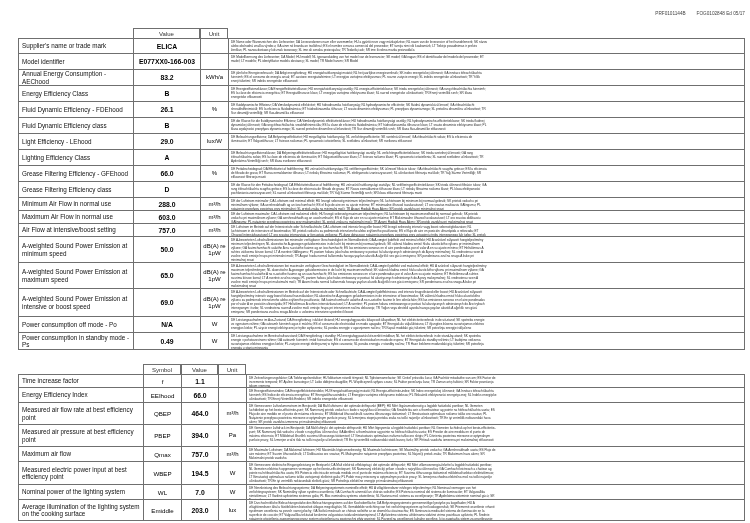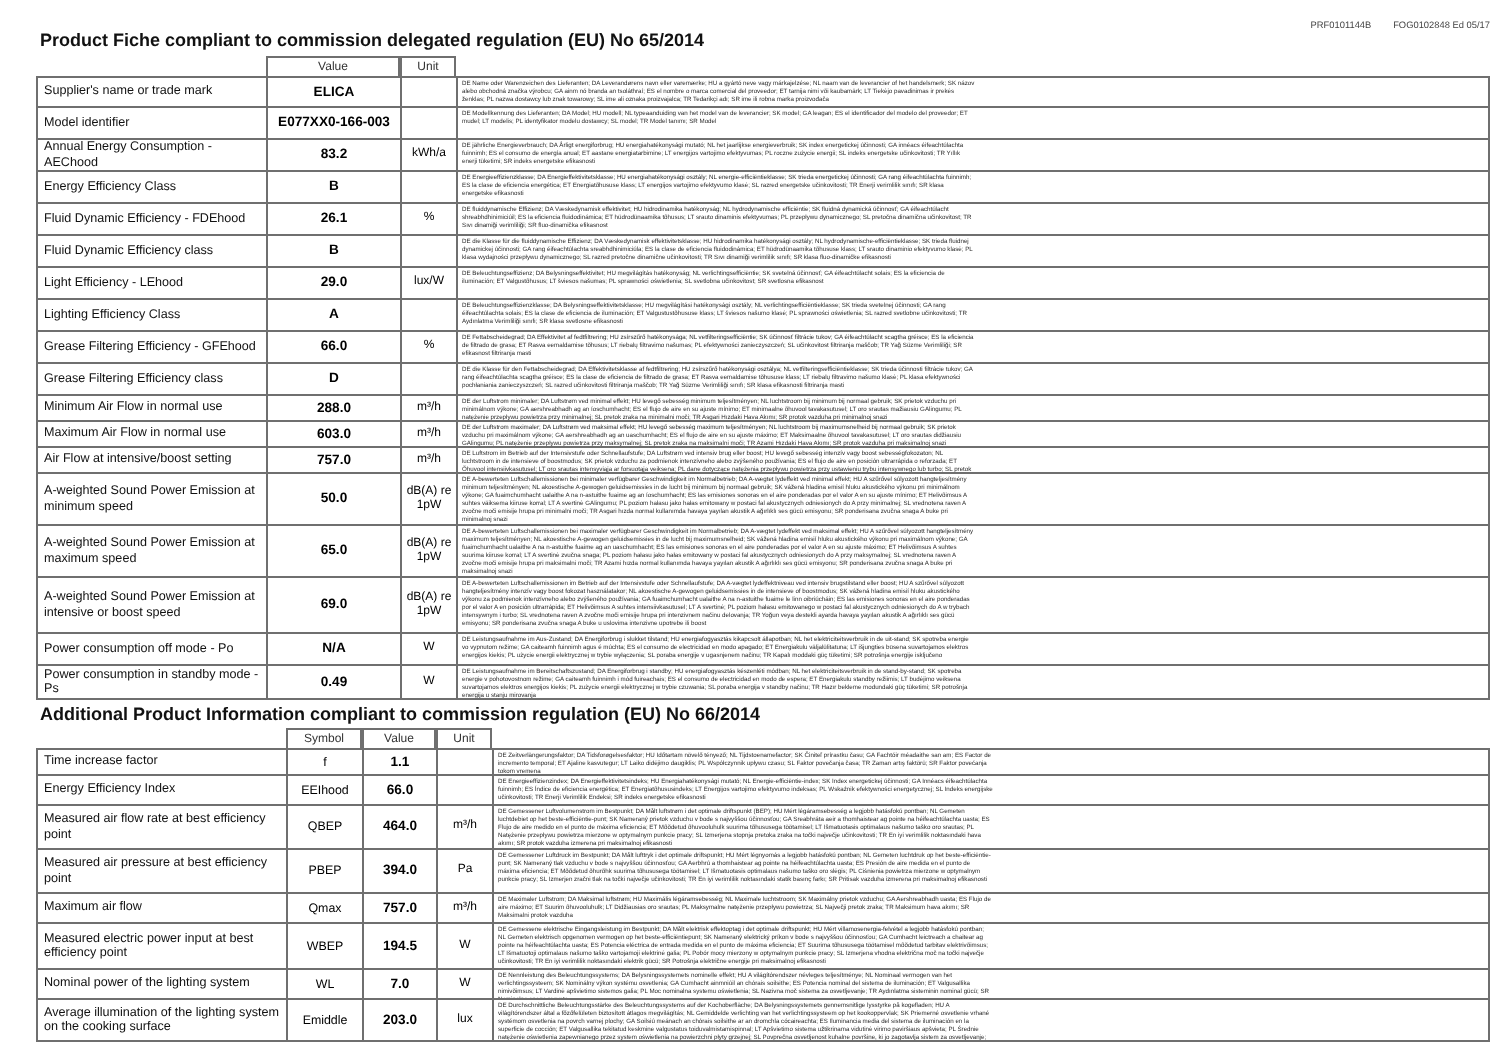--- a/index.html
+++ b/index.html
@@ -34,21 +34,20 @@
 </style>
 </head>
 <body>
 
 <div class="page">
   <div class="docref">
     <span>PRF0101144B</span>
     <span>FOG0102848 Ed 05/17</span>
   </div>
 
-  <h1 class="title t1">Product Fiche compliant to commission delegated regulation (EU) No 65/2014</h1>
 
   <div class="tbl" style="top:28px;">
     <div class="hdr">
       <div class="f-sp"></div>
       <div class="hcell f-hval">Value</div>
       <div class="hcell f-hunit">Unit</div>
     </div>
     <div class="tbody" id="tbody1">
         <div class="row" style="height: 15px;">
     <div class="cell lbl f-lbl">Supplier's name or trade mark</div>
@@ -190,21 +189,20 @@
     <div class="cell lbl f-lbl">Power consumption in standby mode - Ps</div>
     <div class="cell val f-val">0.49</div>
     <div class="cell unit f-unit">W</div>
     <div class="cell note">
             <span class="notetext">DE Leistungsaufnahme im Bereitschaftszustand; DA Energiforbrug i standby; HU energiafogyasztás készenléti módban; NL het elektriciteitsverbruik in de stand-by-stand; SK spotreba energie v pohotovostnom režime; GA caiteamh fuinnimh i mód fuireachais; ES el consumo de electricidad en modo de espera; ET Energiakulu standby režiimis; LT budėjimo veiksena suvartojamos elektros energijos kiekis; PL zużycie energii elektrycznej w trybie czuwania; SL poraba energija v standby načinu; TR Hazır bekleme modundaki güç tüketimi; SR potrošnja energija u stanju mirovanja</span>
           </div>
   </div>
       </div>
   </div>
 
-  <h2 class="title t2">Additional Product Information compliant to commission regulation (EU) No 66/2014</h2>
 
   <div class="tbl" style="top:364px;">
     <div class="hdr">
       <div class="a-sp"></div>
       <div class="hcell a-hsym">Symbol</div>
       <div class="hcell a-hval">Value</div>
       <div class="hcell a-hunit">Unit</div>
     </div>
     <div class="tbody" id="tbody2">
         <div class="row" style="height: 13px;">

